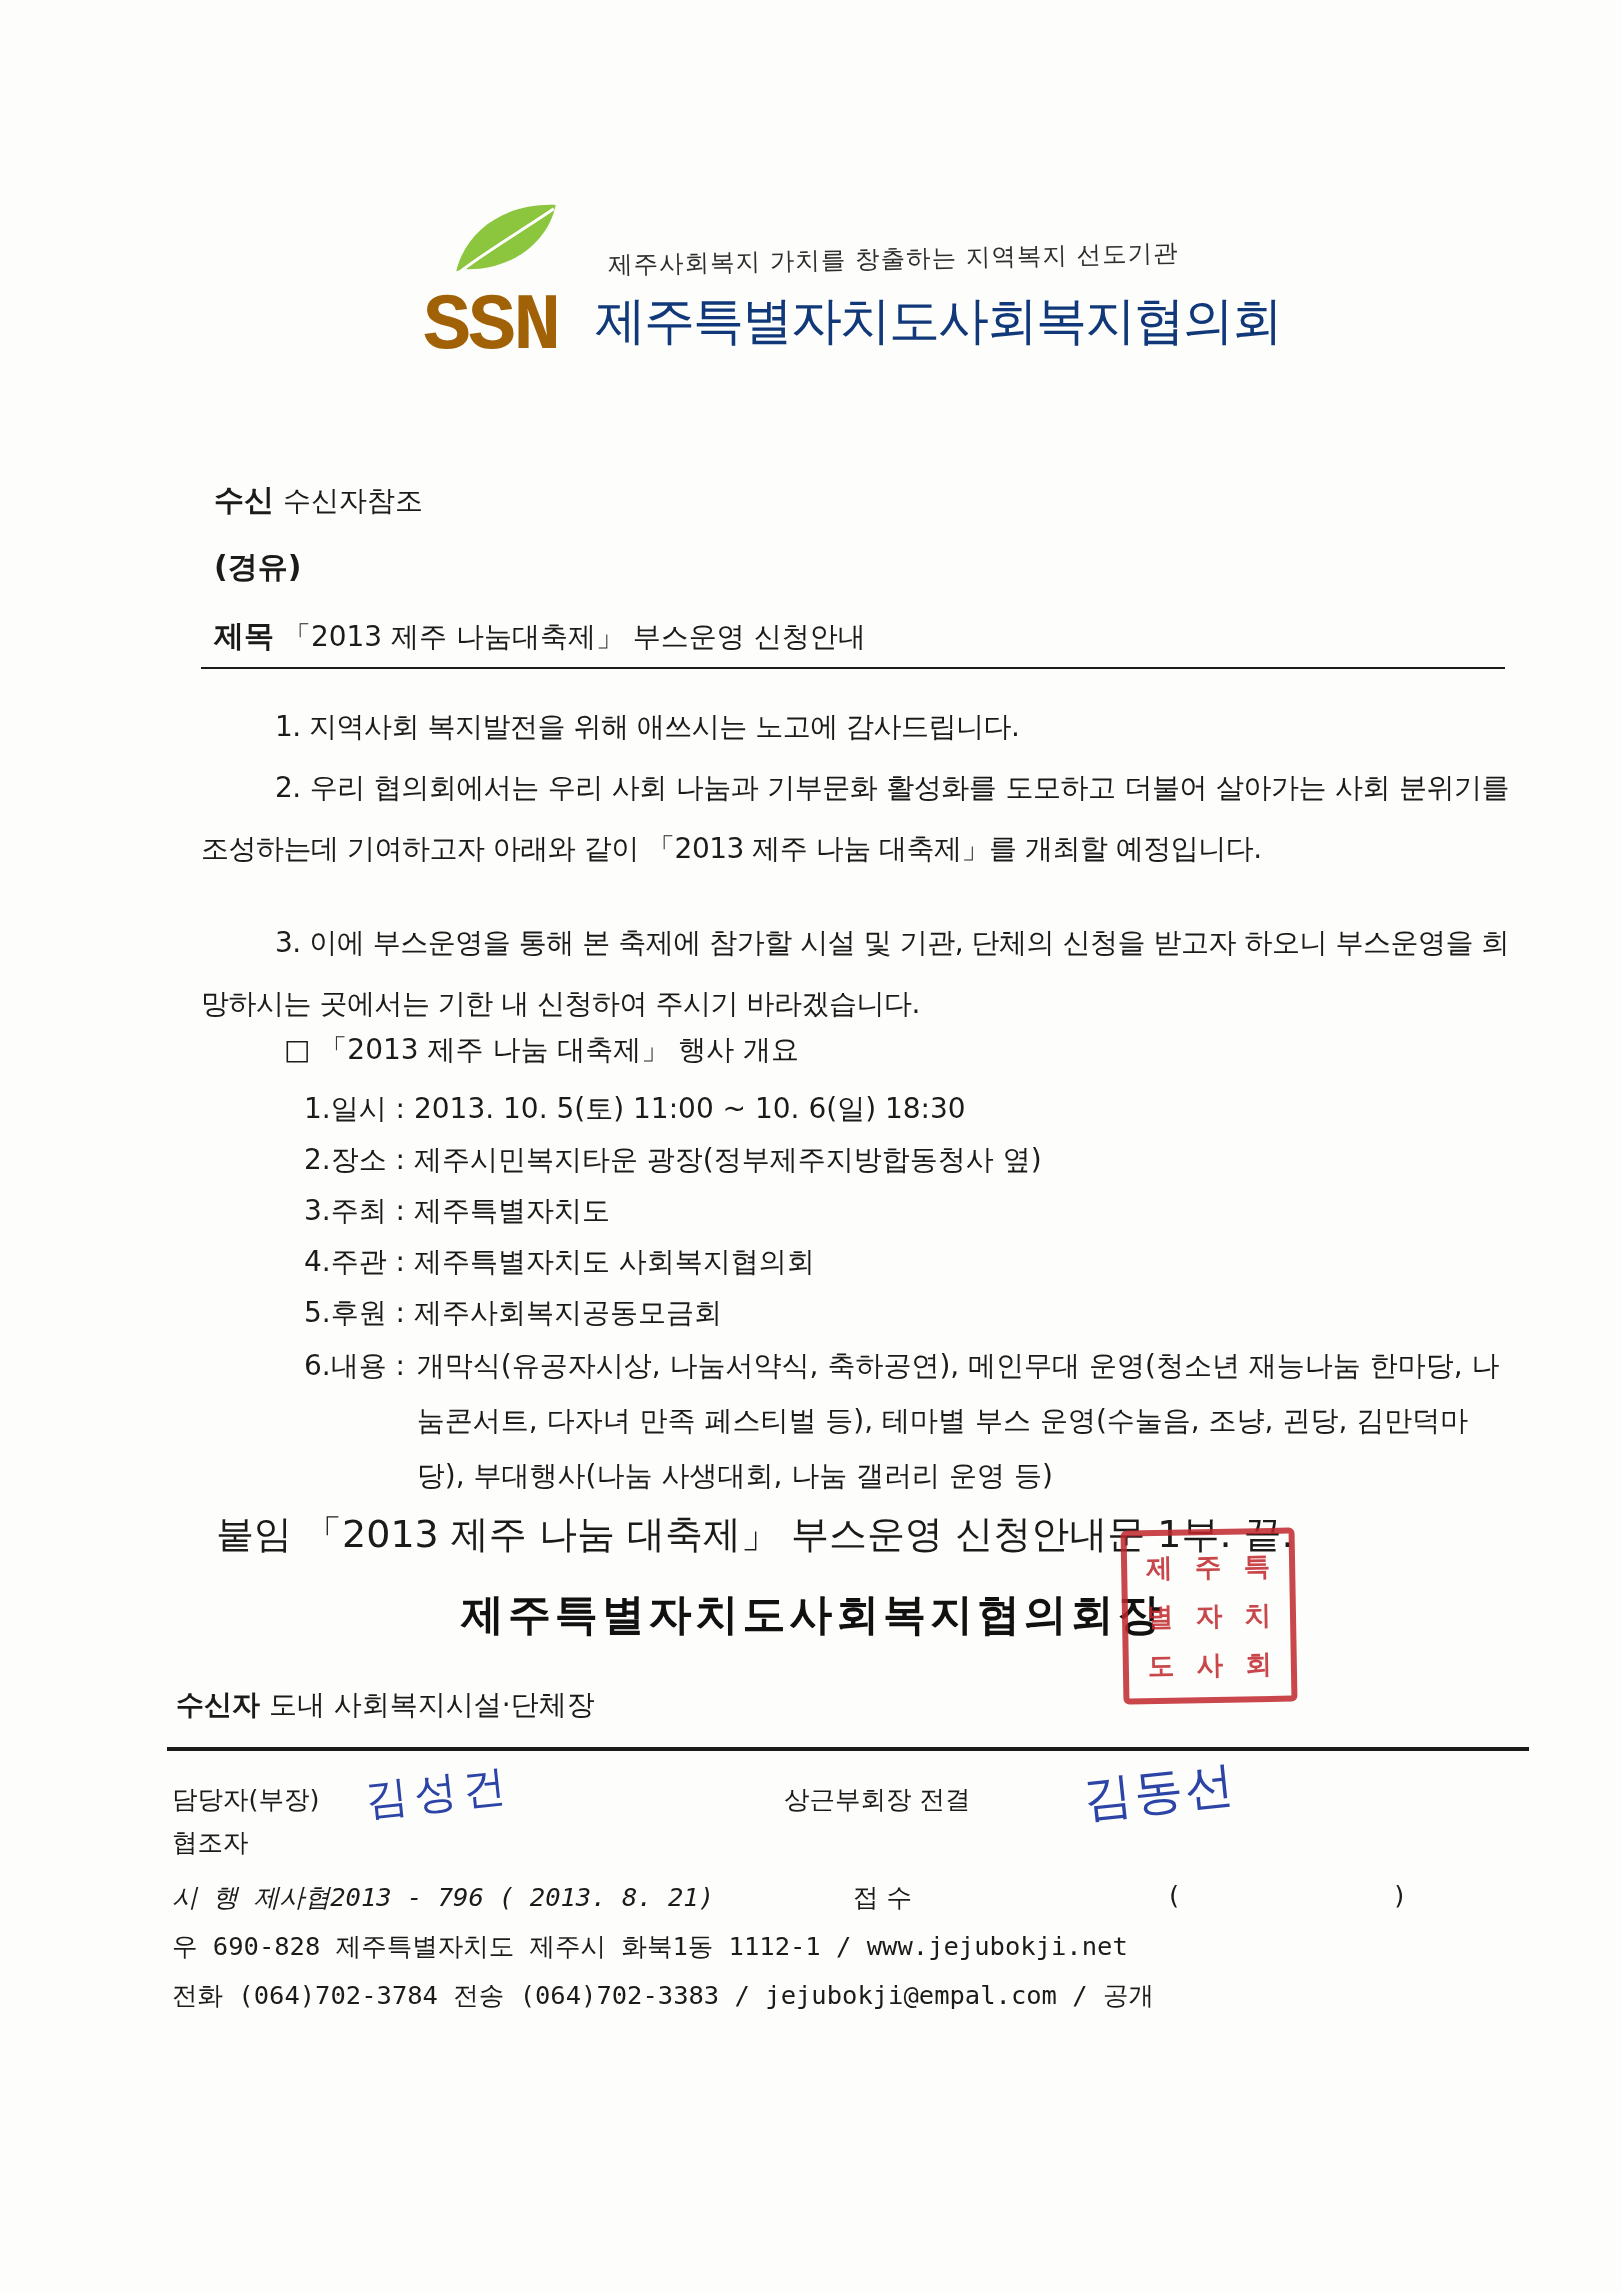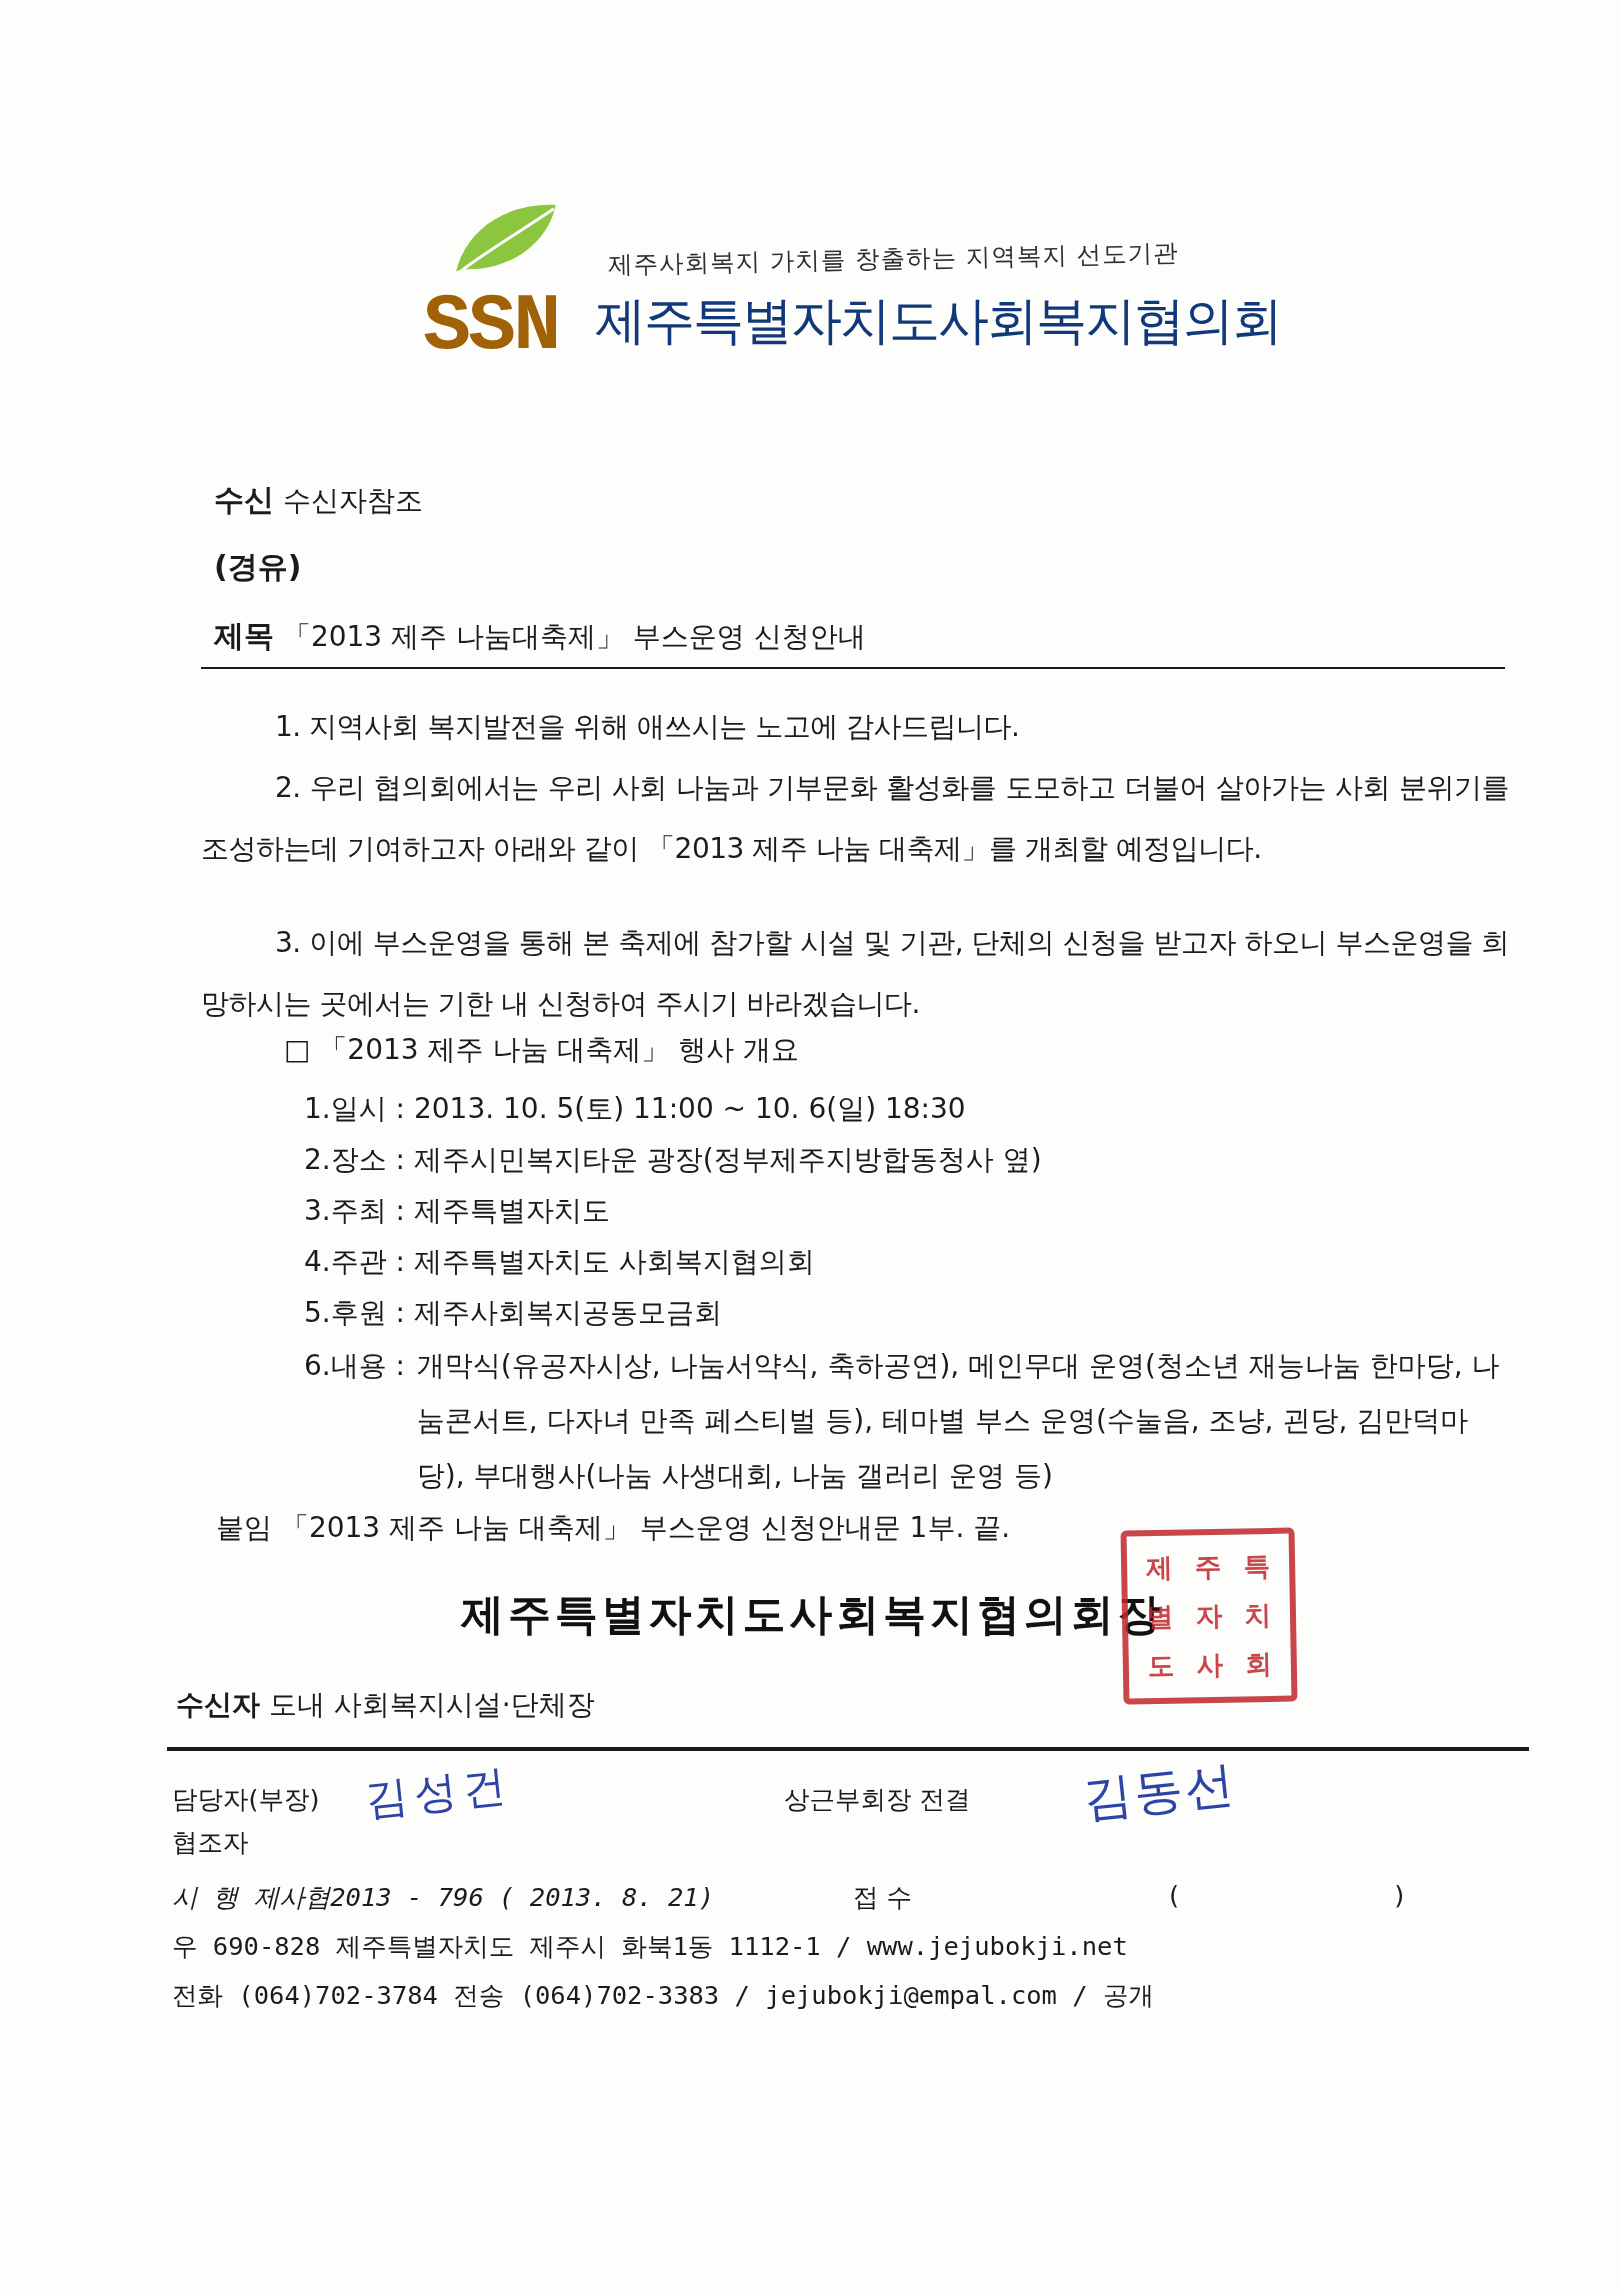--- a/index.html
+++ b/index.html
@@ -126,21 +126,21 @@
   }
   .olist .row.wrap {
     white-space: normal;
     line-height: 55px;
   }
   .olist .num { display: inline-block; }
   #attach {
     position: absolute;
     left: 216px;
     top: 1509px;
-    font-size: 28px;
+    font-size: 38px;
     white-space: nowrap;
   }
   
   #signature {
     position: absolute;
     left: 461px;
     top: 1586px;
     font-size: 43px;
     font-weight: bold;
     letter-spacing: 3.9px;

